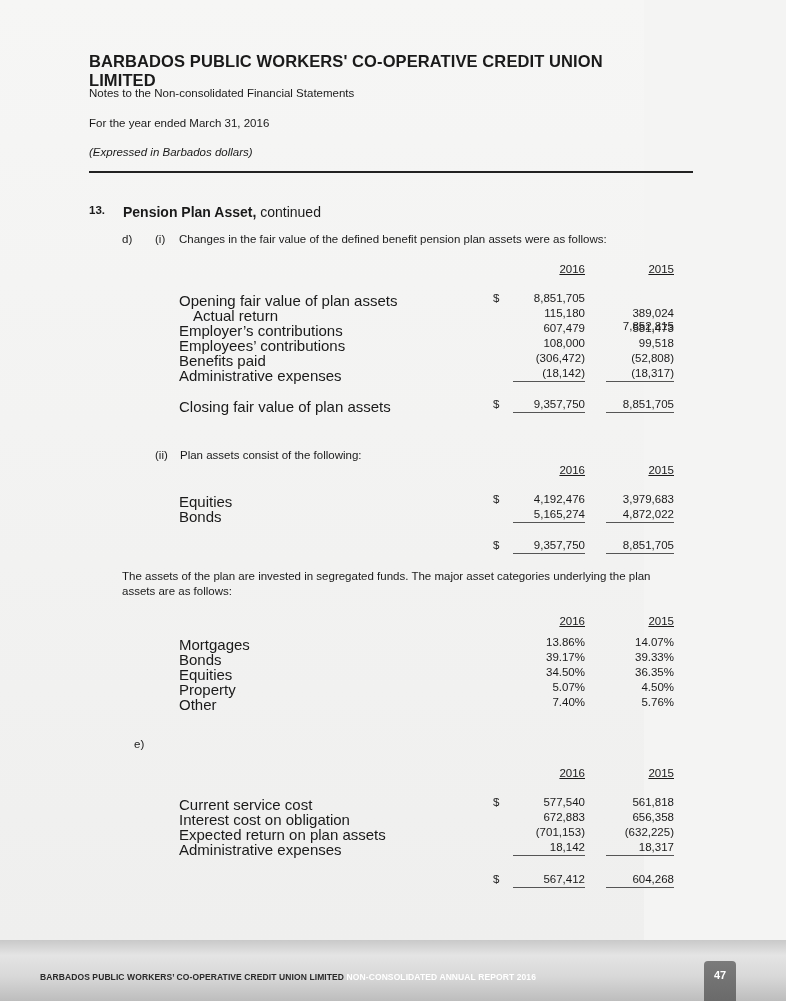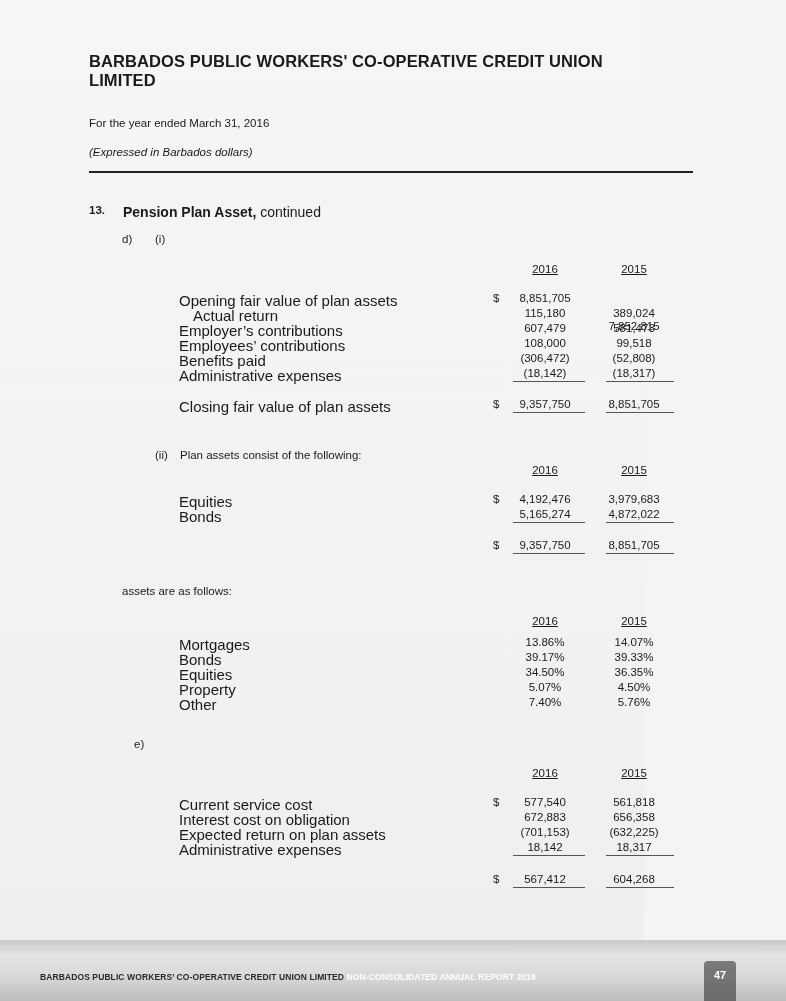--- a/index.html
+++ b/index.html
@@ -14,60 +14,63 @@
   .title { position: absolute; left: 89px; top: 52px; font-size: 16.5px; font-weight: bold; letter-spacing: 0.1px; }
   .sub { position: absolute; left: 89px; font-size: 11.5px; }
   .sub1 { top: 87px; } .sub2 { top: 117px; } .sub3 { top: 146px; font-style: italic; }
   .rule { position: absolute; left: 89px; top: 171px; width: 604px; height: 2px; background: #222; }
 
   .sec-num { position: absolute; left: 89px; top: 204px; font-size: 11.5px; font-weight: bold; }
   .sec-title { position: absolute; left: 123px; top: 204px; font-size: 14px; }
   .sec-title b { font-weight: bold; }
   .txt { position: absolute; font-size: 11.5px; white-space: nowrap; }
 
-  .col16, .col15 { position: absolute; font-size: 11.5px; text-align: center; width: 80px; white-space: nowrap; }
+  .col16, .col15 { position: absolute; font-size: 11.5px; text-align: right; width: 80px; white-space: nowrap; }
   .col16 { left: 505px; } .col15 { left: 594px; }
   .hdr { text-decoration: underline; }
   .lbl { position: absolute; left: 179px; font-size: 15px; white-space: nowrap; }
   .dollar { position: absolute; left: 493px; font-size: 11.5px; }
   .ul-box { position: absolute; height: 1px; background: #555; }
 
   .footer { position: absolute; left: 0; top: 940px; width: 786px; height: 61px;
     background: linear-gradient(180deg, #c9c9c9 0%, #e4e4e4 25%, #d8d8d8 60%, #bdbdbd 100%); }
   .footer-org { position: absolute; left: 40px; top: 972px; font-size: 8.5px; font-weight: bold; color: #2a2a2a; letter-spacing: 0.1px; }
   .footer-rep { color: #ffffff; font-weight: bold; }
   .page-tab { position: absolute; left: 704px; top: 961px; width: 32px; height: 40px;
     background: linear-gradient(180deg, #7b7b7b 0%, #6a6a6a 100%); border-radius: 4px 4px 0 0; }
   .page-num { position: absolute; left: 704px; top: 969px; width: 32px; text-align: center; font-size: 11px; font-weight: bold; color: #fff; }
 </style>
 </head>
 <body>
 
 <div class="page">
   <div class="title">BARBADOS PUBLIC WORKERS' CO-OPERATIVE CREDIT UNION LIMITED</div>
+  <div class="sub sub1">Notes to the Non-consolidated Financial Statements</div>
   <div class="sub sub2">For the year ended March 31, 2016</div>
   <div class="sub sub3">(Expressed in Barbados dollars)</div>
   <div class="rule"></div>
 
   <div class="sec-num">13.</div>
   <div class="sec-title"><b>Pension Plan Asset,</b><span> continued</span></div>
 
   <div class="txt" style="left:122px;top:233px;">d)</div>
   <div class="txt" style="left:155px;top:233px;">(i)</div>
+  <div class="txt" style="left:179px;top:233px;">Changes in the fair value of the defined benefit pension plan assets were as follows:</div>
   <div class="col16 hdr" style="top:263px;">2016</div>
   <div class="col15 hdr" style="top:263px;">2015</div>
 
   <div id="table-di"></div>
 
   <div class="txt" style="left:155px;top:449px;">(ii)</div>
   <div class="txt" style="left:180px;top:449px;">Plan assets consist of the following:</div>
   <div class="col16 hdr" style="top:464px;">2016</div>
   <div class="col15 hdr" style="top:464px;">2015</div>
   <div id="table-dii"></div>
 
+  <div class="txt" style="left:122px;top:570px;">The assets of the plan are invested in segregated funds. The major asset categories underlying the plan</div>
   <div class="txt" style="left:122px;top:585px;">assets are as follows:</div>
   <div class="col16 hdr" style="top:615px;">2016</div>
   <div class="col15 hdr" style="top:615px;">2015</div>
   <div id="table-seg"></div>
 
   <div class="txt" style="left:134px;top:738px;">e)</div>
   <div class="col16 hdr" style="top:767px;">2016</div>
   <div class="col15 hdr" style="top:767px;">2015</div>
   <div id="table-e"></div>
 <div class="lbl" style="top:292px;left:179px;">Opening fair value of plan assets</div>

